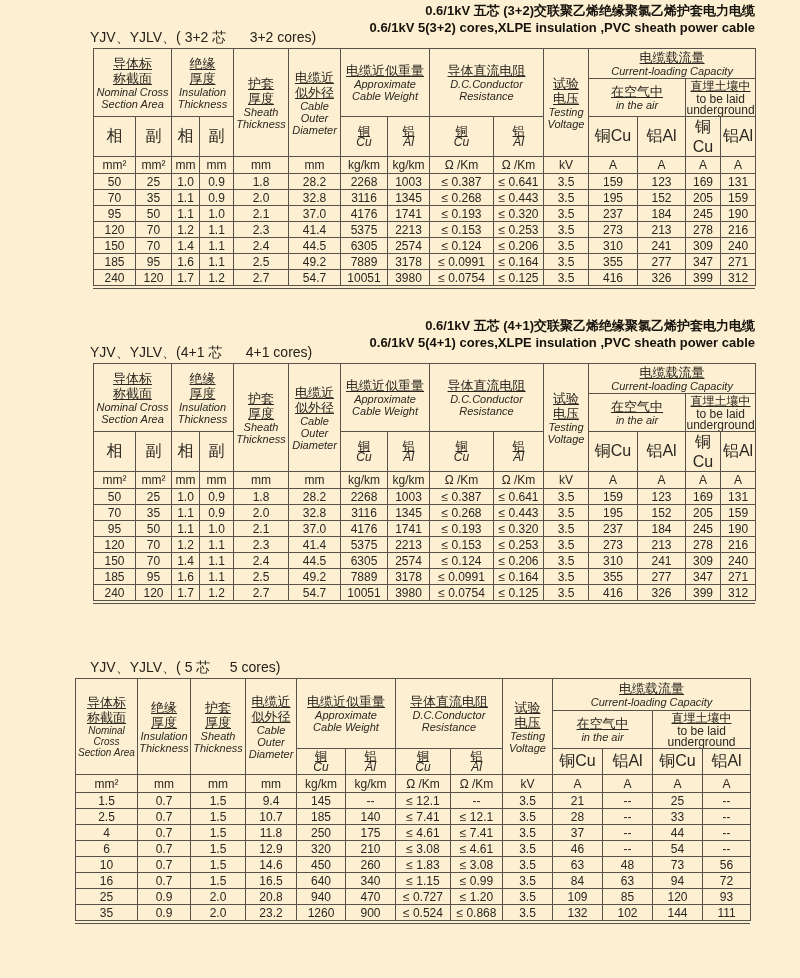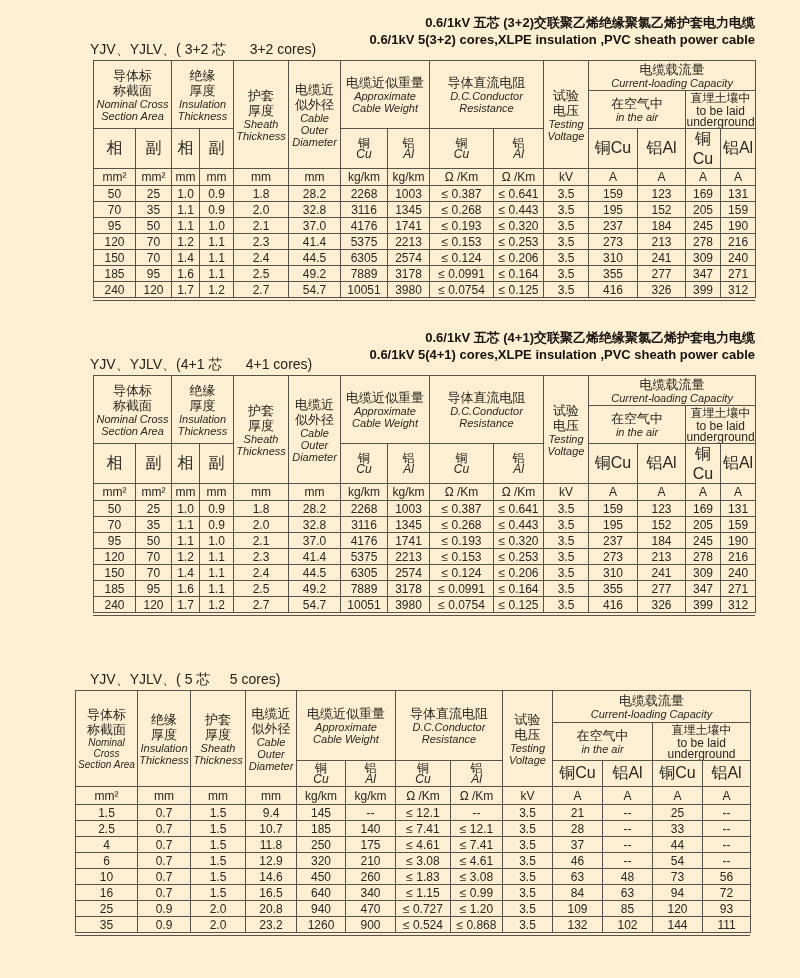--- a/index.html
+++ b/index.html
@@ -3,21 +3,21 @@
 <meta charset="utf-8">
 <style>
   * { margin:0; padding:0; box-sizing:border-box; }
   html,body { width:800px; }
   body {
     height:978px; overflow:hidden;
     background:#fcefd2;
     font-family:"Liberation Sans","DejaVu Sans",sans-serif;
     color:#2b271f;
   }
-  .page { padding-top:2px;margin-top:12px; }
+  .page { padding-top:2px; }
 
   .sec-head { position:relative; height:46px; margin-left:90px; width:665px; }
   .sec-head.w3 { width:660px; }
   .titles { position:absolute; top:0; right:0; text-align:right;
             font-weight:bold; font-size:13px; line-height:17px; color:#16120b; }
   .model  { position:absolute; left:0; bottom:1px; font-size:14px;
             white-space:pre; color:#26221a;text-align:center; }
 
   table { border-collapse:collapse; table-layout:fixed; }
   .t12 { width:662px; margin-left:93px; }
@@ -27,21 +27,21 @@
   td { font-size:12px; height:16px; padding:0 1px; }
 
   thead tr.r1 { height:30px; }
   thead tr.r2 { height:36px; }
   thead tr.r3 { height:26px; }
   thead tr.units { height:17px; }
   .t3 thead tr.r1 { height:32px; }
   .t3 thead tr.r2 { height:38px; }
   .t3 thead tr.units { height:18px; }
 
-  thead .zh { font-size:13px; line-height:15px; }
+  thead .zh { font-size:13px; line-height:15px;text-decoration:underline; }
   thead .en { font-size:11px; line-height:12px;font-style:italic; }
   thead .en-sm { font-size:12px; line-height:11px; }
   thead tr.r3 .zh { font-size:12px; line-height:12px; }
   thead tr.r3 .en { font-size:12px; line-height:11px; }
   thead tr.units th { font-size:12px; }
   .ncsa3 .en { font-size:10px; line-height:11px; }
 
   .underline { border-top:1px solid #57524a; margin-top:2px; }
   .u12 { width:662px; margin-left:93px; }
   .u3  { width:675px; margin-left:75px; }

